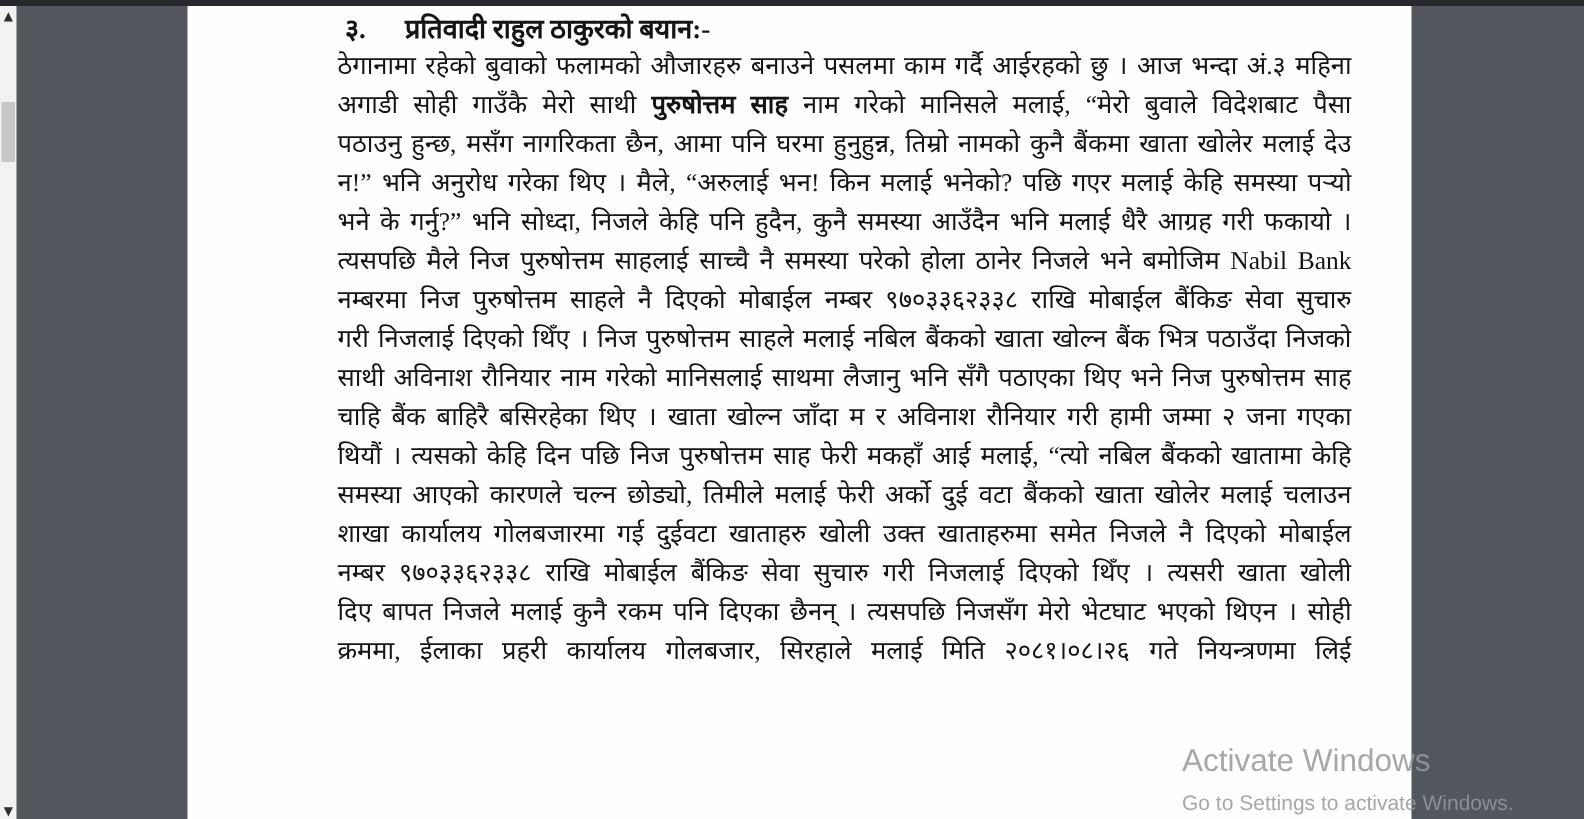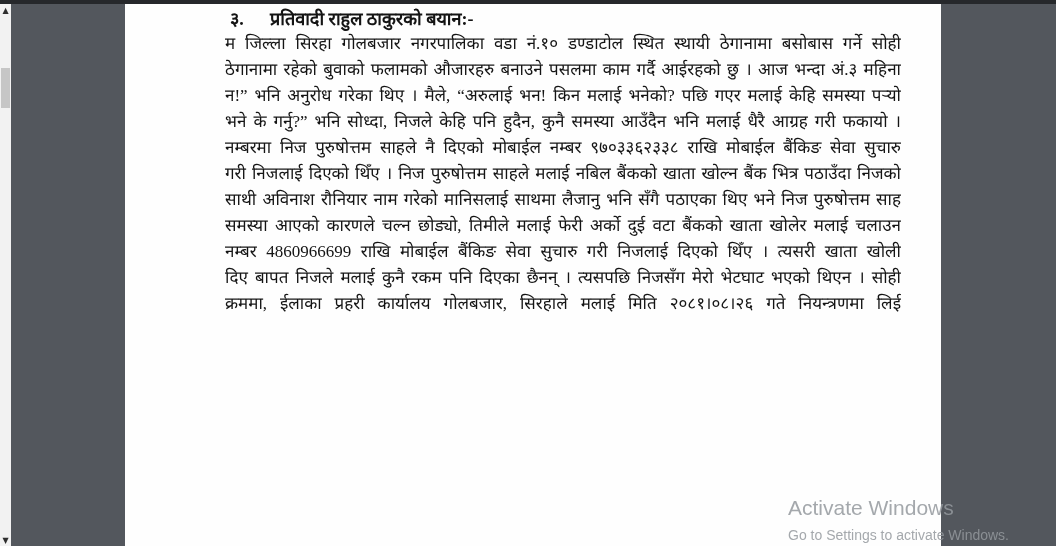--- a/index.html
+++ b/index.html
@@ -79,29 +79,34 @@
   <div class="sb-thumb"></div>
   <div class="sb-arrow down">▼</div>
 </div>
 
 <div class="page">
   <div class="heading-row">
     <span class="sec-num">३.</span>
     <span class="sec-title">प्रतिवादी राहुल ठाकुरको बयान:-</span>
   </div>
   <div class="body-text" id="body-lines">
-      <div class="line">म जिल्ला सिरहा गोलबजार नगरपालिका वडा नं.१० डण्डाटोल स्थित स्थायी ठेगानामा बसोबास गर्ने सोही</div>
       <div class="line">ठेगानामा रहेको बुवाको फलामको औजारहरु बनाउने पसलमा काम गर्दै आईरहको छु । आज भन्दा अं.३ महिना</div>
+      <div class="line">अगाडी सोही गाउँकै मेरो साथी <b>पुरुषोत्तम साह</b> नाम गरेको मानिसले मलाई, “मेरो बुवाले विदेशबाट पैसा</div>
+      <div class="line">पठाउनु हुन्छ, मसँग नागरिकता छैन, आमा पनि घरमा हुनुहुन्न, तिम्रो नामको कुनै बैंकमा खाता खोलेर मलाई देउ</div>
       <div class="line">न!” भनि अनुरोध गरेका थिए । मैले, “अरुलाई भन! किन मलाई भनेको? पछि गएर मलाई केहि समस्या पऱ्यो</div>
       <div class="line">भने के गर्नु?” भनि सोध्दा, निजले केहि पनि हुदैन, कुनै समस्या आउँदैन भनि मलाई धैरै आग्रह गरी फकायो ।</div>
+      <div class="line">त्यसपछि मैले निज पुरुषोत्तम साहलाई साच्चै नै समस्या परेको होला ठानेर निजले भने बमोजिम Nabil Bank</div>
       <div class="line">नम्बरमा निज पुरुषोत्तम साहले नै दिएको मोबाईल नम्बर ९७०३३६२३३८ राखि मोबाईल बैंकिङ सेवा सुचारु</div>
       <div class="line">गरी निजलाई दिएको थिँए । निज पुरुषोत्तम साहले मलाई नबिल बैंकको खाता खोल्न बैंक भित्र पठाउँदा निजको</div>
       <div class="line">साथी अविनाश रौनियार नाम गरेको मानिसलाई साथमा लैजानु भनि सँगै पठाएका थिए भने निज पुरुषोत्तम साह</div>
+      <div class="line">चाहि बैंक बाहिरै बसिरहेका थिए । खाता खोल्न जाँदा म र अविनाश रौनियार गरी हामी जम्मा २ जना गएका</div>
+      <div class="line">थियौं । त्यसको केहि दिन पछि निज पुरुषोत्तम साह फेरी मकहाँ आई मलाई, “त्यो नबिल बैंकको खातामा केहि</div>
       <div class="line">समस्या आएको कारणले चल्न छोड्यो, तिमीले मलाई फेरी अर्को दुई वटा बैंकको खाता खोलेर मलाई चलाउन</div>
-      <div class="line">नम्बर 4860966699 राखि मोबाईल बैंकिङ सेवा सुचारु गरी निजलाई दिएको थिँए । त्यसरी खाता खोली</div>
+      <div class="line">शाखा कार्यालय गोलबजारमा गई दुईवटा खाताहरु खोली उक्त खाताहरुमा समेत निजले नै दिएको मोबाईल</div>
+      <div class="line">नम्बर ९७०३३६२३३८ राखि मोबाईल बैंकिङ सेवा सुचारु गरी निजलाई दिएको थिँए । त्यसरी खाता खोली</div>
       <div class="line">दिए बापत निजले मलाई कुनै रकम पनि दिएका छैनन् । त्यसपछि निजसँग मेरो भेटघाट भएको थिएन । सोही</div>
       <div class="line">क्रममा, ईलाका प्रहरी कार्यालय गोलबजार, सिरहाले मलाई मिति २०८१।०८।२६ गते नियन्त्रणमा लिई</div>
     </div>
 </div>
 
 <div class="watermark">
   <div class="wm1">Activate Windows</div>
   <div class="wm2">Go to Settings to activate Windows.</div>
 </div>
 

